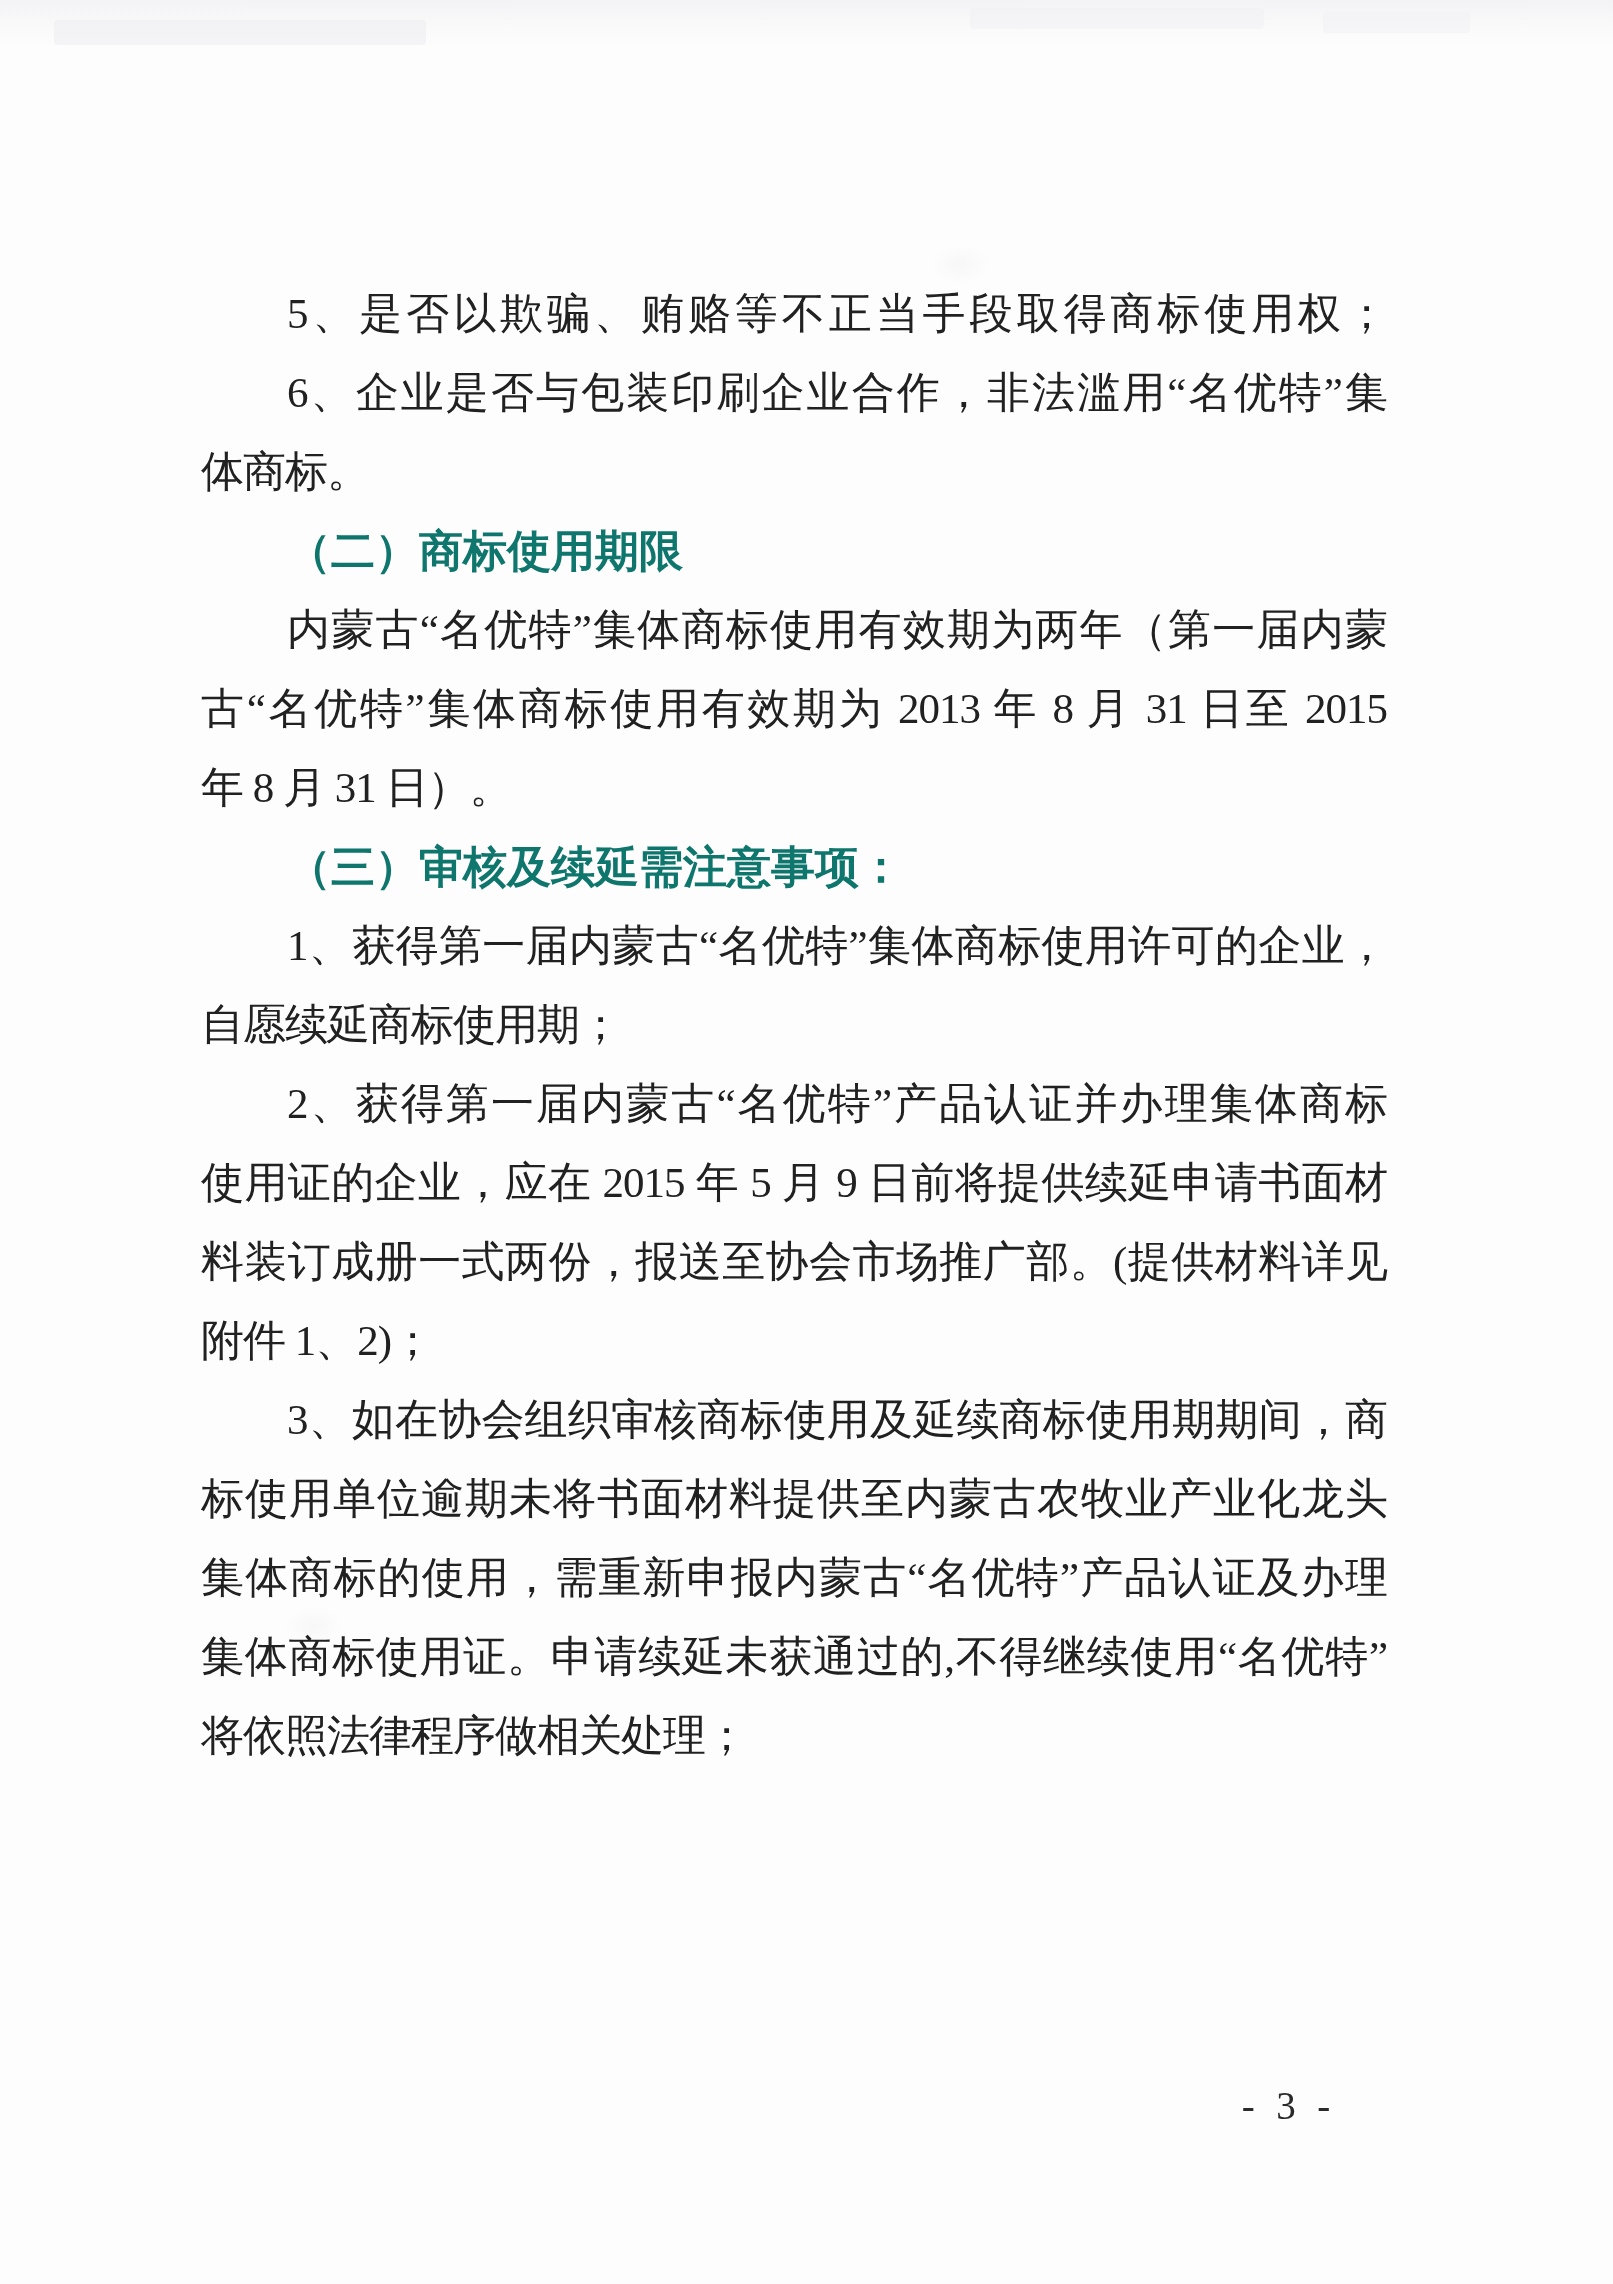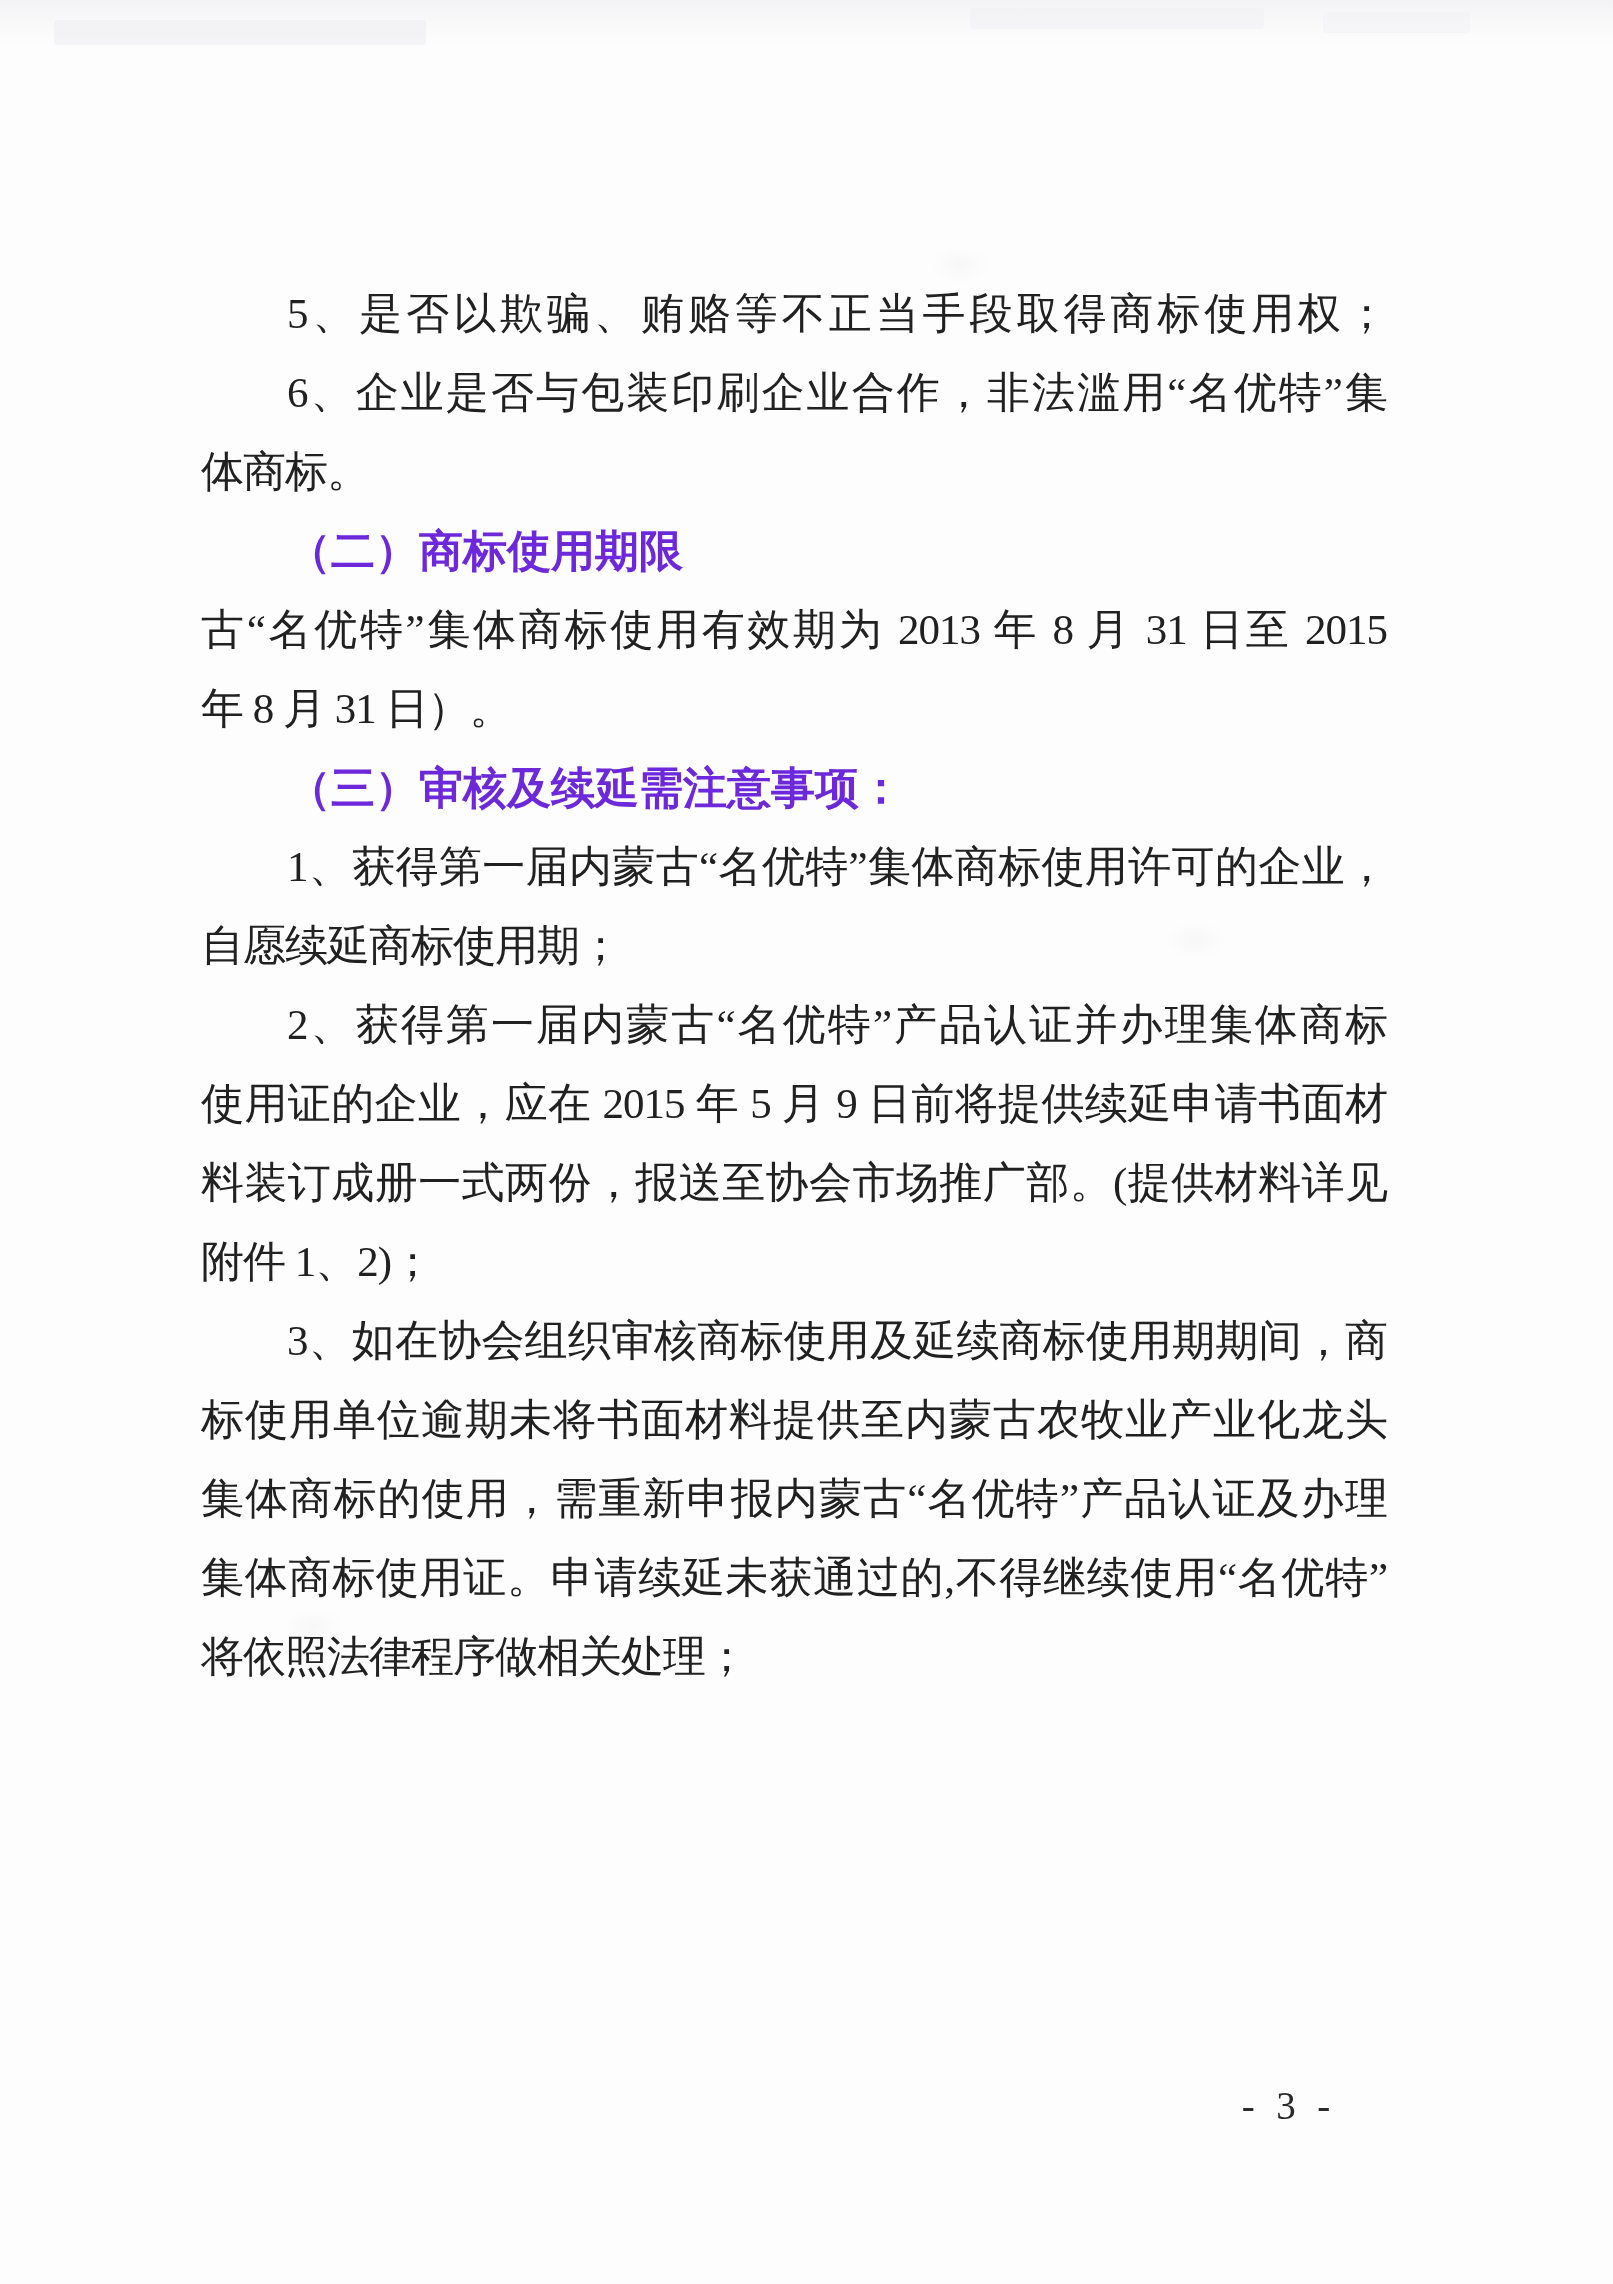--- a/index.html
+++ b/index.html
@@ -47,21 +47,21 @@
   .line.fill {
     text-align: justify;
     text-align-last: justify;
   }
   .line.indent { text-indent: 86px; }
   .line.heading {
     font-family: "Liberation Sans", sans-serif;
     font-weight: 700;
     font-size: 44px;
     letter-spacing: 0;
-    color: #6d28d9;
+    color: #0f766e;
   }
   .pagenum {
     position: absolute;
     top: 2076px;
     left: 1201px;
     width: 176px;
     height: 59px;
     line-height: 59px;
     text-align: center;
     font-size: 39px;
@@ -80,20 +80,21 @@
   <div class="scan-patch p3"></div>
   <div class="scan-smudge s1"></div>
   <div class="scan-smudge s2"></div>
   <div class="scan-smudge s3"></div>
 
   <div class="textblock" id="textblock">
       <div class="line fill indent">5、是否以欺骗、贿赂等不正当手段取得商标使用权；</div>
       <div class="line fill indent">6、企业是否与包装印刷企业合作，非法滥用“名优特”集</div>
       <div class="line">体商标。</div>
       <div class="line heading indent">（二）商标使用期限</div>
+      <div class="line fill indent">内蒙古“名优特”集体商标使用有效期为两年（第一届内蒙</div>
       <div class="line fill">古“名优特”集体商标使用有效期为 2013 年 8 月 31 日至 2015</div>
       <div class="line">年 8 月 31 日）。</div>
       <div class="line heading indent">（三）审核及续延需注意事项：</div>
       <div class="line fill indent">1、获得第一届内蒙古“名优特”集体商标使用许可的企业，</div>
       <div class="line">自愿续延商标使用期；</div>
       <div class="line fill indent">2、获得第一届内蒙古“名优特”产品认证并办理集体商标</div>
       <div class="line fill">使用证的企业，应在 2015 年 5 月 9 日前将提供续延申请书面材</div>
       <div class="line fill">料装订成册一式两份，报送至协会市场推广部。(提供材料详见</div>
       <div class="line">附件 1、2)；</div>
       <div class="line fill indent">3、如在协会组织审核商标使用及延续商标使用期期间，商</div>

